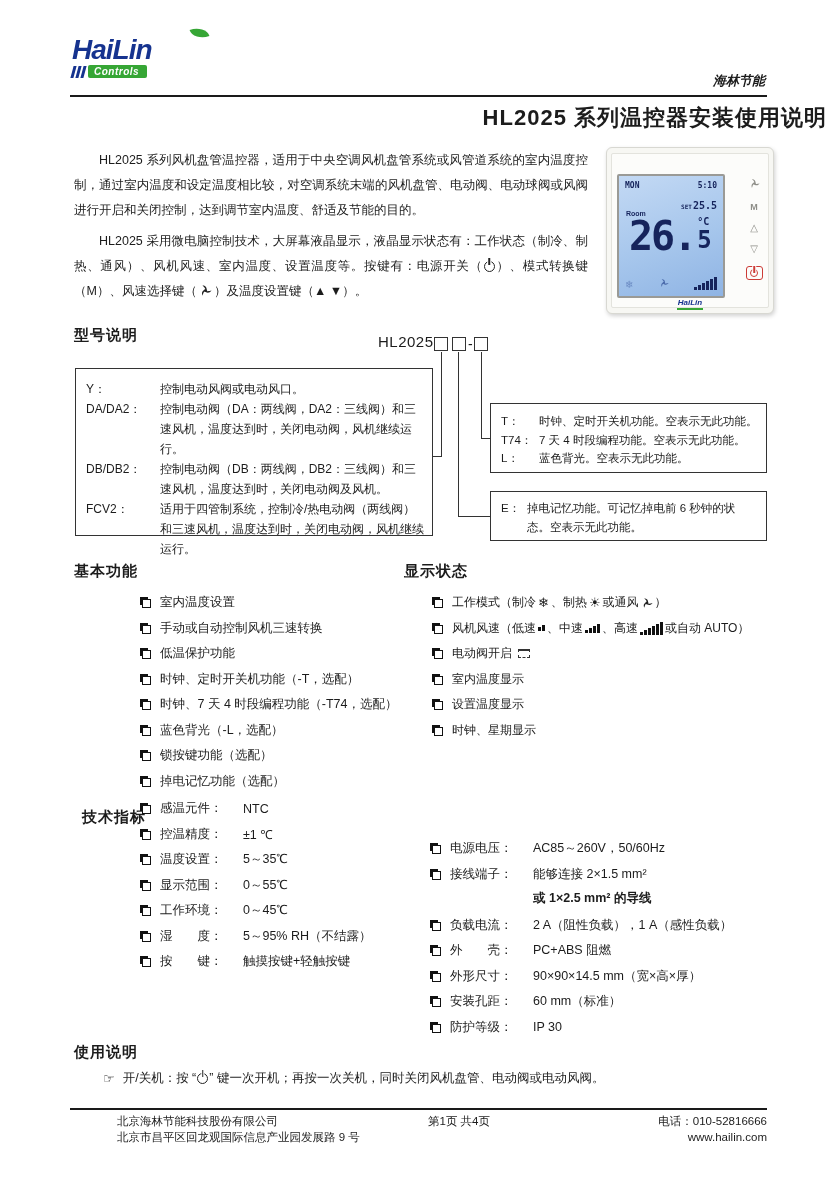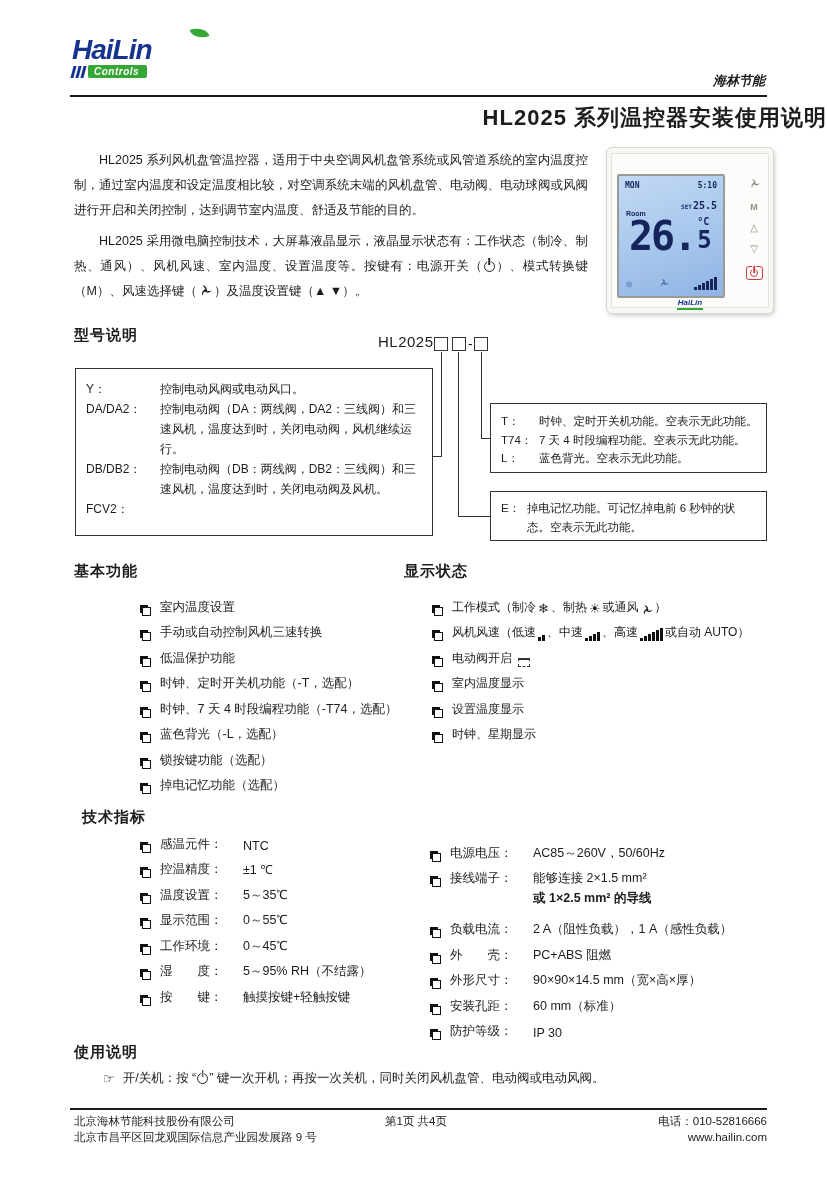--- a/index.html
+++ b/index.html
@@ -53,33 +53,33 @@
   .codebox .row { display:grid; line-height:20px; }
   .codebox .code { white-space:nowrap; }
   #left-codebox { left:75px; top:368px; width:358px; height:168px; padding:10px 8px 8px 10px; }
   #left-codebox .row { grid-template-columns:74px 1fr; }
   #tbox { left:490px; top:403px; width:277px; height:70px; padding:8px 8px 6px 10px; font-size:11.5px; }
   #tbox .row { grid-template-columns:38px 1fr; line-height:18.5px; }
   #ebox { left:490px; top:491px; width:277px; height:50px; padding:7px 8px 5px 10px; font-size:11.5px; }
   #ebox .row { grid-template-columns:26px 1fr; line-height:18.5px; }
   
   .blist { position:absolute; font-size:12.5px; }
-  .blist .item { height:25.5px; display:flex; align-items:flex-end; white-space:nowrap; }
+  .blist .item { height:25.5px; display:flex; align-items:center; white-space:nowrap; }
   .bullet { flex:0 0 auto; display:inline-block; position:relative; width:11px; height:11px; margin-right:9px; }
   .bullet::before { content:""; position:absolute; left:0; top:0; width:8px; height:8px; background:#111; }
   .bullet::after { content:""; position:absolute; right:0; bottom:0; width:7px; height:7px;
     background:#fff; border:1px solid #111; }
   .spec-label { display:inline-block; min-width:83px; }
   .spec-cont { padding-left:103px; height:25.5px; line-height:22px;font-weight:bold; }
   
   .usage-item { position:absolute; left:103px; top:1070px; font-size:12.5px; display:flex; align-items:center; }
   .hand-ico { font-size:13px; margin-right:8px; }
   
   .footer-rule { position:absolute; left:70px; top:1108px; width:697px; border-top:2px solid #1a1a1a; }
-  .foot { position:absolute; top:1113px; font-size:11.5px; line-height:16px; }
+  .foot { position:absolute; top:1113px; font-size:11.5px; line-height:16px;margin-left:43px; }
   #foot-left { left:74px; }
   #foot-center { left:385px; }
   #foot-right { right:60px; text-align:right; }
   
   .device { position:absolute; left:594px; top:147px; width:168px; height:167px;
     background:#f7f7f3; border:1px solid #d8d8d2; border-radius:6px;
     box-shadow:1px 2px 4px rgba(0,0,0,.18);margin-left:12px; }
   .device-face { position:absolute; left:4px; top:5px; right:4px; bottom:5px;
     background:#fcfcfa; border:1px solid #e3e3dd; border-radius:2px; }
   .lcd { position:absolute; left:10px; top:26px; width:108px; height:124px;
@@ -245,20 +245,21 @@
     <div class="row">
       <span class="code">DA/DA2：</span>
       <span>控制电动阀（DA：两线阀，DA2：三线阀）和三速风机，温度达到时，关闭电动阀，风机继续运行。</span>
     </div>
     <div class="row">
       <span class="code">DB/DB2：</span>
       <span>控制电动阀（DB：两线阀，DB2：三线阀）和三速风机，温度达到时，关闭电动阀及风机。</span>
     </div>
     <div class="row">
       <span class="code">FCV2：</span>
+      <span>适用于四管制系统，控制冷/热电动阀（两线阀）和三速风机，温度达到时，关闭电动阀，风机继续运行。</span>
     </div>
   </div>
 
   <div class="codebox" id="tbox">
     <div class="row">
       <span class="code">T：</span>
       <span>时钟、定时开关机功能。空表示无此功能。</span>
     </div>
     <div class="row">
       <span class="code">T74：</span>
@@ -374,21 +375,21 @@
         <span class="bullet"></span>
         <span>设置温度显示</span>
       </div>
     <div class="item">
         <span class="bullet"></span>
         <span>时钟、星期显示</span>
       </div>
   </div>
 
   <div class="sec-h" style="left:66px; top:808px;margin-left:16px;">技术指标</div>
-  <div class="blist" style="left:140px; top:827px;">
+  <div class="blist" style="left:140px; top:796px;">
     <div class="item">
         <span class="bullet"></span>
         <span class="spec-label">感温元件：</span>
         <span>NTC</span>
       </div>
     <div class="item">
         <span class="bullet"></span>
         <span class="spec-label">控温精度：</span>
         <span>±1 ℃</span>
       </div>

